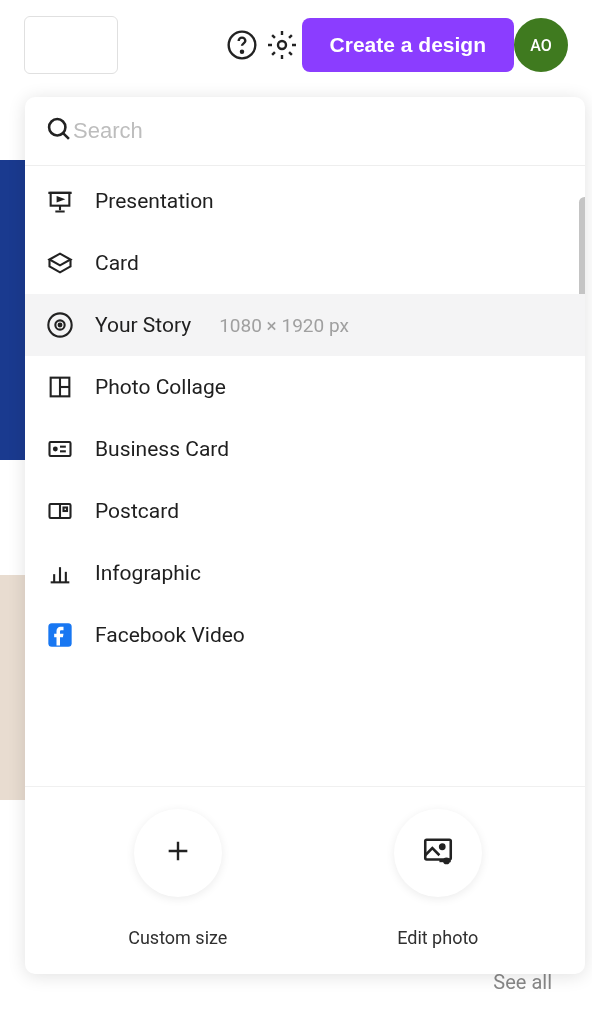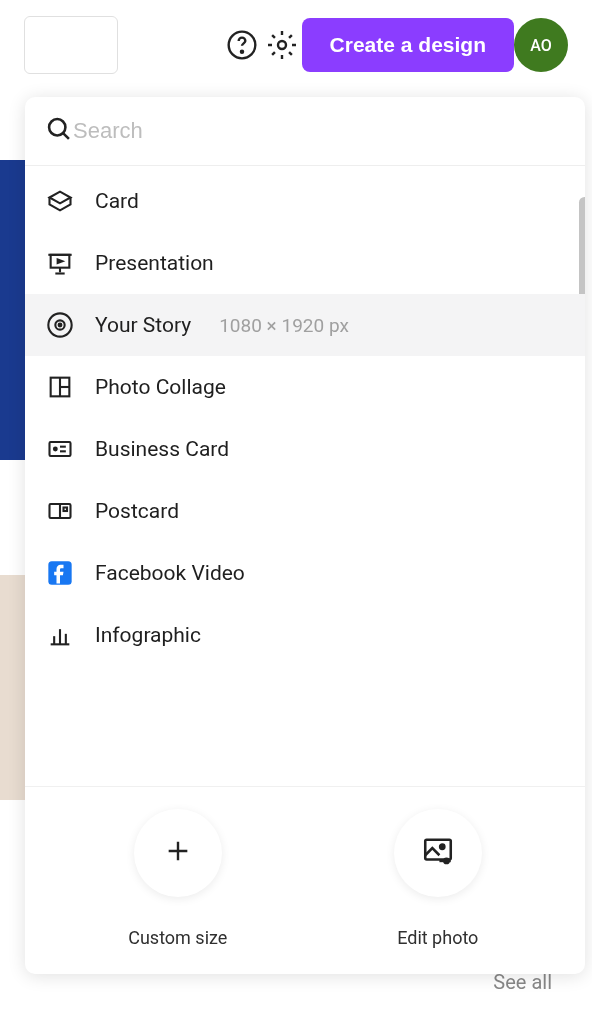--- a/index.html
+++ b/index.html
@@ -221,38 +221,38 @@
       </svg>
     </span>
     <input class="search-input" placeholder="Search" style="">
   </div>
 
   <div class="list-wrap">
     <div class="list" id="list">
         <div class="list-item">
           <span class="item-icon">
             <svg width="28" height="28" viewBox="0 0 24 24" fill="none" stroke="#222" stroke-width="1.8">
-              <path d="M3 9l9-5 9 5-9 5z"></path>
-              <path d="M3 9v6l9 5 9-5V9"></path>
-            </svg>
-          </span>
-          <span>Card</span>
-        </div>
-        <div class="list-item">
-          <span class="item-icon">
-            <svg width="28" height="28" viewBox="0 0 24 24" fill="none" stroke="#222" stroke-width="1.8">
               <rect x="4" y="5" width="16" height="11"></rect>
               <line x1="2" y1="5" x2="22" y2="5"></line>
               <line x1="12" y1="16" x2="12" y2="20"></line>
               <line x1="8" y1="21" x2="16" y2="21"></line>
               <polygon points="10,9 14,10.5 10,12" fill="#222"></polygon>
             </svg>
           </span>
           <span>Presentation</span>
         </div>
+        <div class="list-item">
+          <span class="item-icon">
+            <svg width="28" height="28" viewBox="0 0 24 24" fill="none" stroke="#222" stroke-width="1.8">
+              <path d="M3 9l9-5 9 5-9 5z"></path>
+              <path d="M3 9v6l9 5 9-5V9"></path>
+            </svg>
+          </span>
+          <span>Card</span>
+        </div>
         <div class="list-item highlight">
           <span class="item-icon">
             <svg width="28" height="28" viewBox="0 0 24 24" fill="none" stroke="#222" stroke-width="1.8">
               <circle cx="12" cy="12" r="10"></circle>
               <circle cx="12" cy="12" r="4"></circle>
               <circle cx="12" cy="12" r="1.2" fill="#222"></circle>
             </svg>
           </span>
           <span>Your Story</span>
           <span class="dims">1080 × 1920 px</span>
@@ -283,37 +283,37 @@
             <svg width="28" height="28" viewBox="0 0 24 24" fill="none" stroke="#222" stroke-width="1.8">
               <rect x="3" y="6" width="18" height="12" rx="1"></rect>
               <line x1="12" y1="6" x2="12" y2="18"></line>
               <rect x="15" y="9" width="3" height="3"></rect>
             </svg>
           </span>
           <span>Postcard</span>
         </div>
         <div class="list-item">
           <span class="item-icon">
-            <svg width="28" height="28" viewBox="0 0 24 24">
-              <rect x="2" y="2" width="20" height="20" rx="3" fill="#1877f2"></rect>
-              <path d="M15 8h-2c-.5 0-1 .5-1 1v2h3l-.5 3H12v7h-3v-7H7v-3h2V8.5C9 6.5 10.5 5 12.5 5H15v3z" fill="#fff"></path>
-            </svg>
-          </span>
-          <span>Facebook Video</span>
-        </div>
-        <div class="list-item">
-          <span class="item-icon">
             <svg width="28" height="28" viewBox="0 0 24 24" fill="none" stroke="#222" stroke-width="1.8">
               <line x1="4" y1="20" x2="20" y2="20"></line>
               <line x1="7" y1="20" x2="7" y2="13"></line>
               <line x1="12" y1="20" x2="12" y2="7"></line>
               <line x1="17" y1="20" x2="17" y2="11"></line>
             </svg>
           </span>
           <span>Infographic</span>
+        </div>
+        <div class="list-item">
+          <span class="item-icon">
+            <svg width="28" height="28" viewBox="0 0 24 24">
+              <rect x="2" y="2" width="20" height="20" rx="3" fill="#1877f2"></rect>
+              <path d="M15 8h-2c-.5 0-1 .5-1 1v2h3l-.5 3H12v7h-3v-7H7v-3h2V8.5C9 6.5 10.5 5 12.5 5H15v3z" fill="#fff"></path>
+            </svg>
+          </span>
+          <span>Facebook Video</span>
         </div>
       </div>
   </div>
 
   <div class="bottom-actions">
     <div class="action">
       <div class="action-circle">
         <span>
           <svg width="32" height="32" viewBox="0 0 24 24" stroke="#222" stroke-width="1.8">
             <line x1="12" y1="5" x2="12" y2="19"></line>

